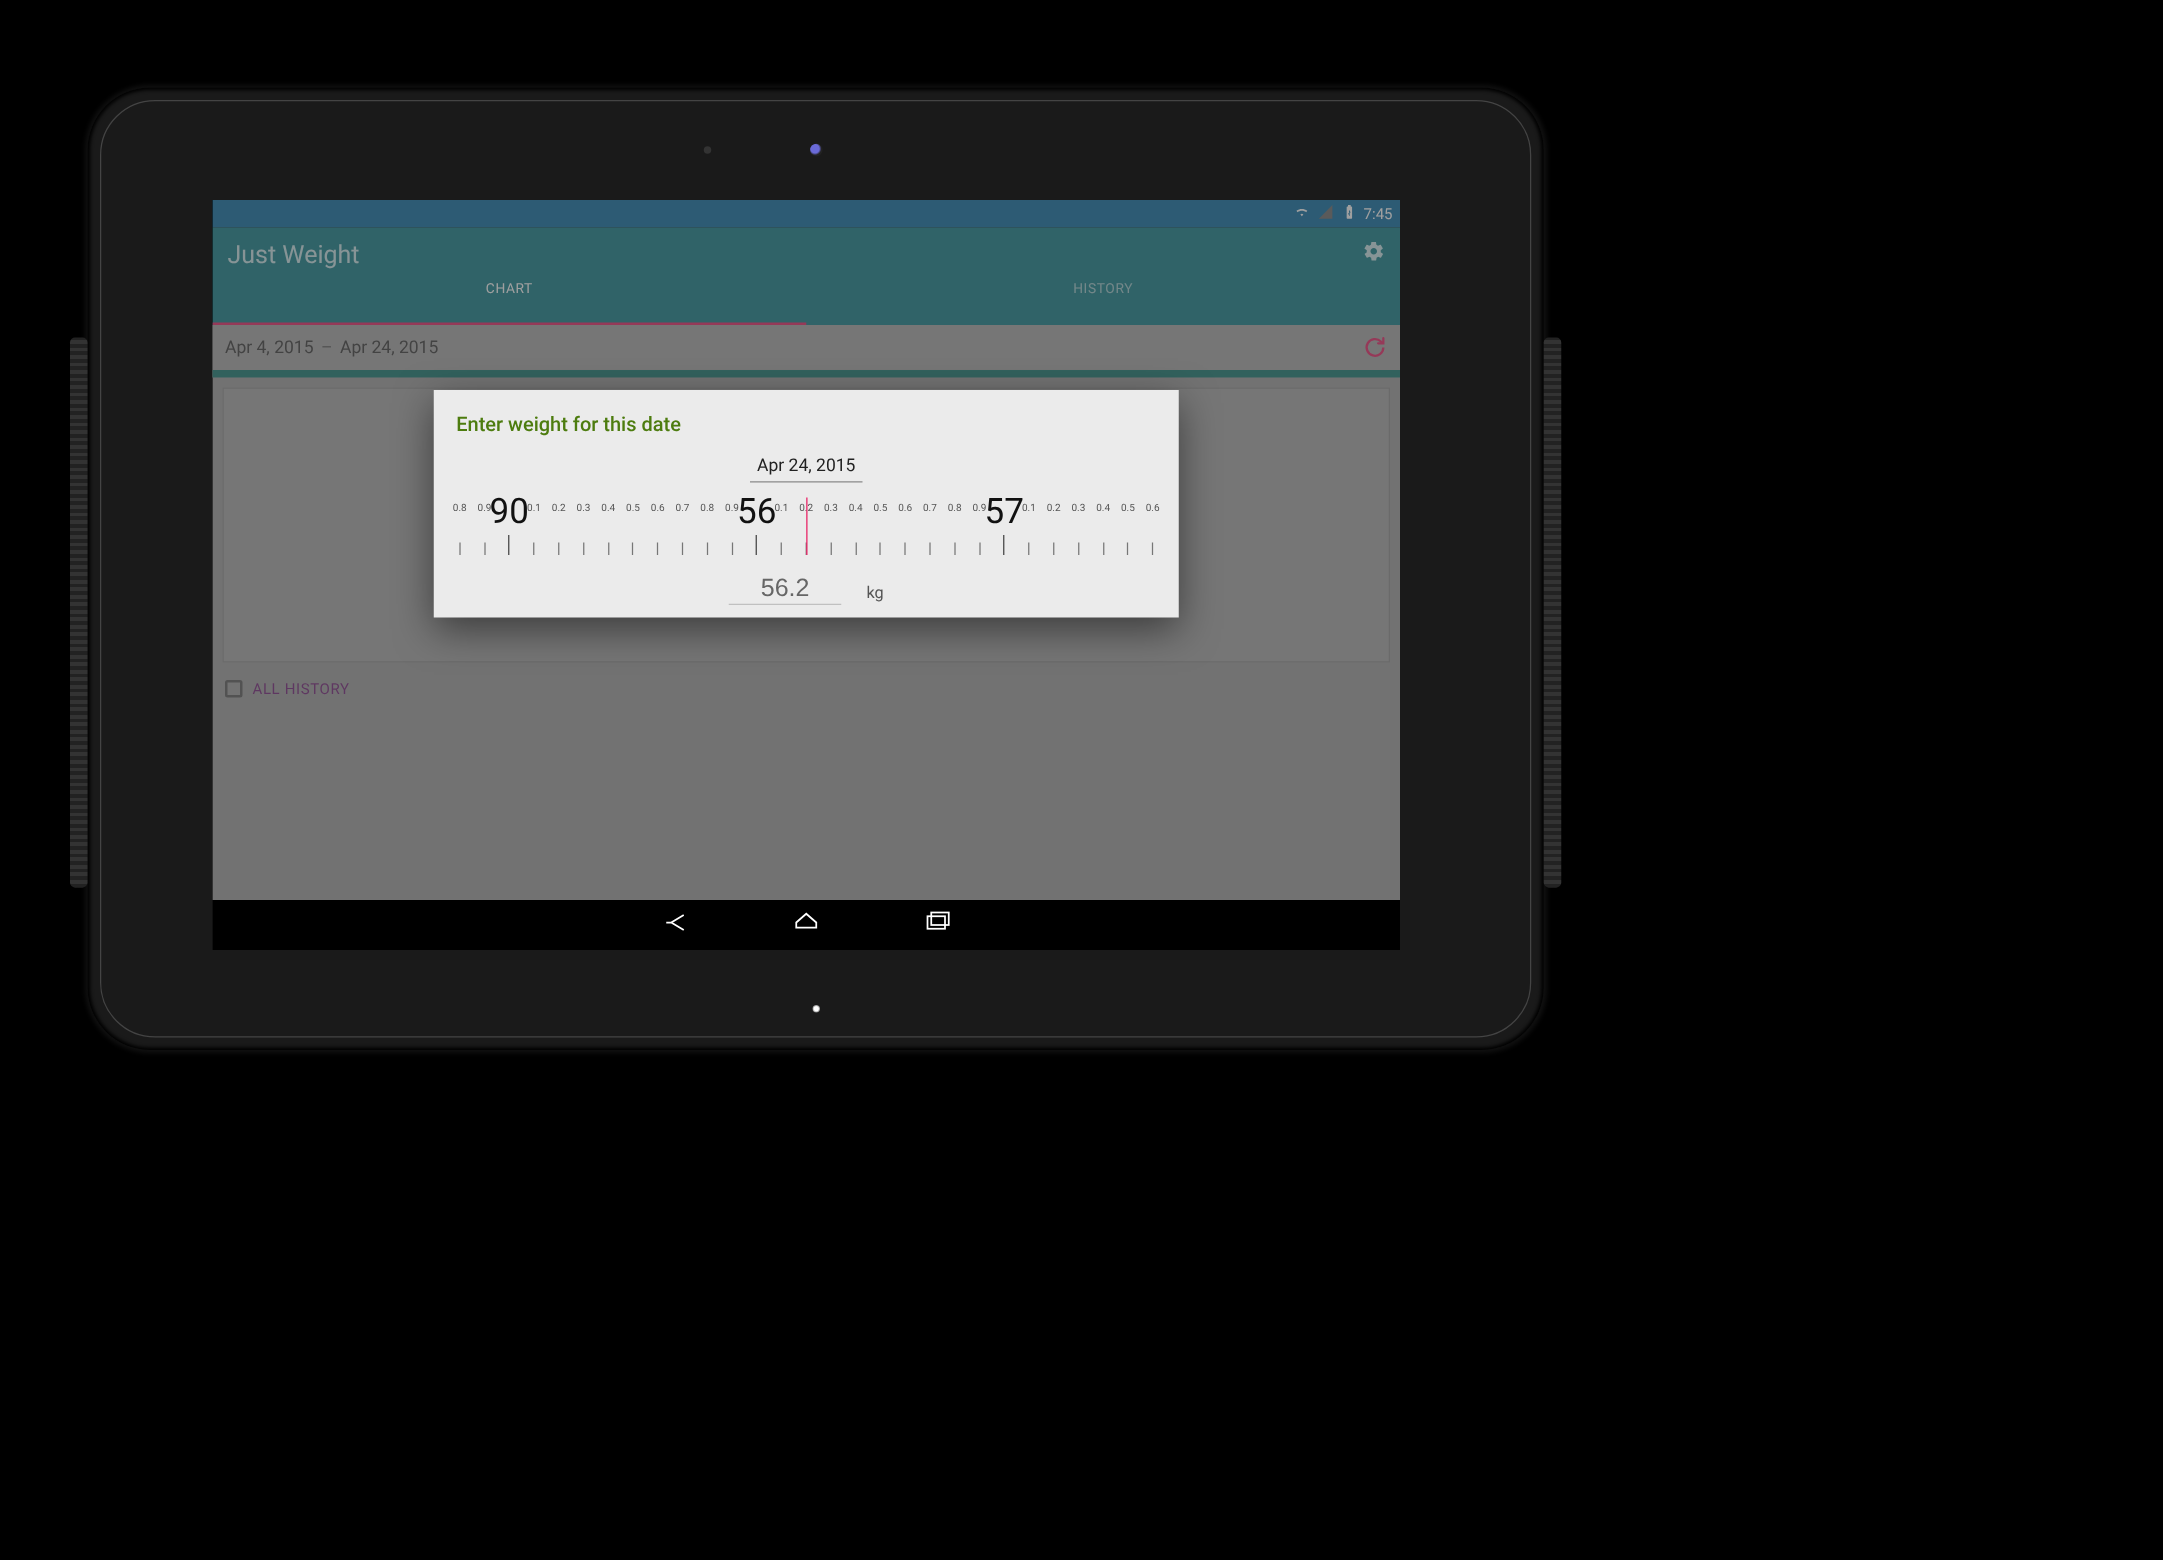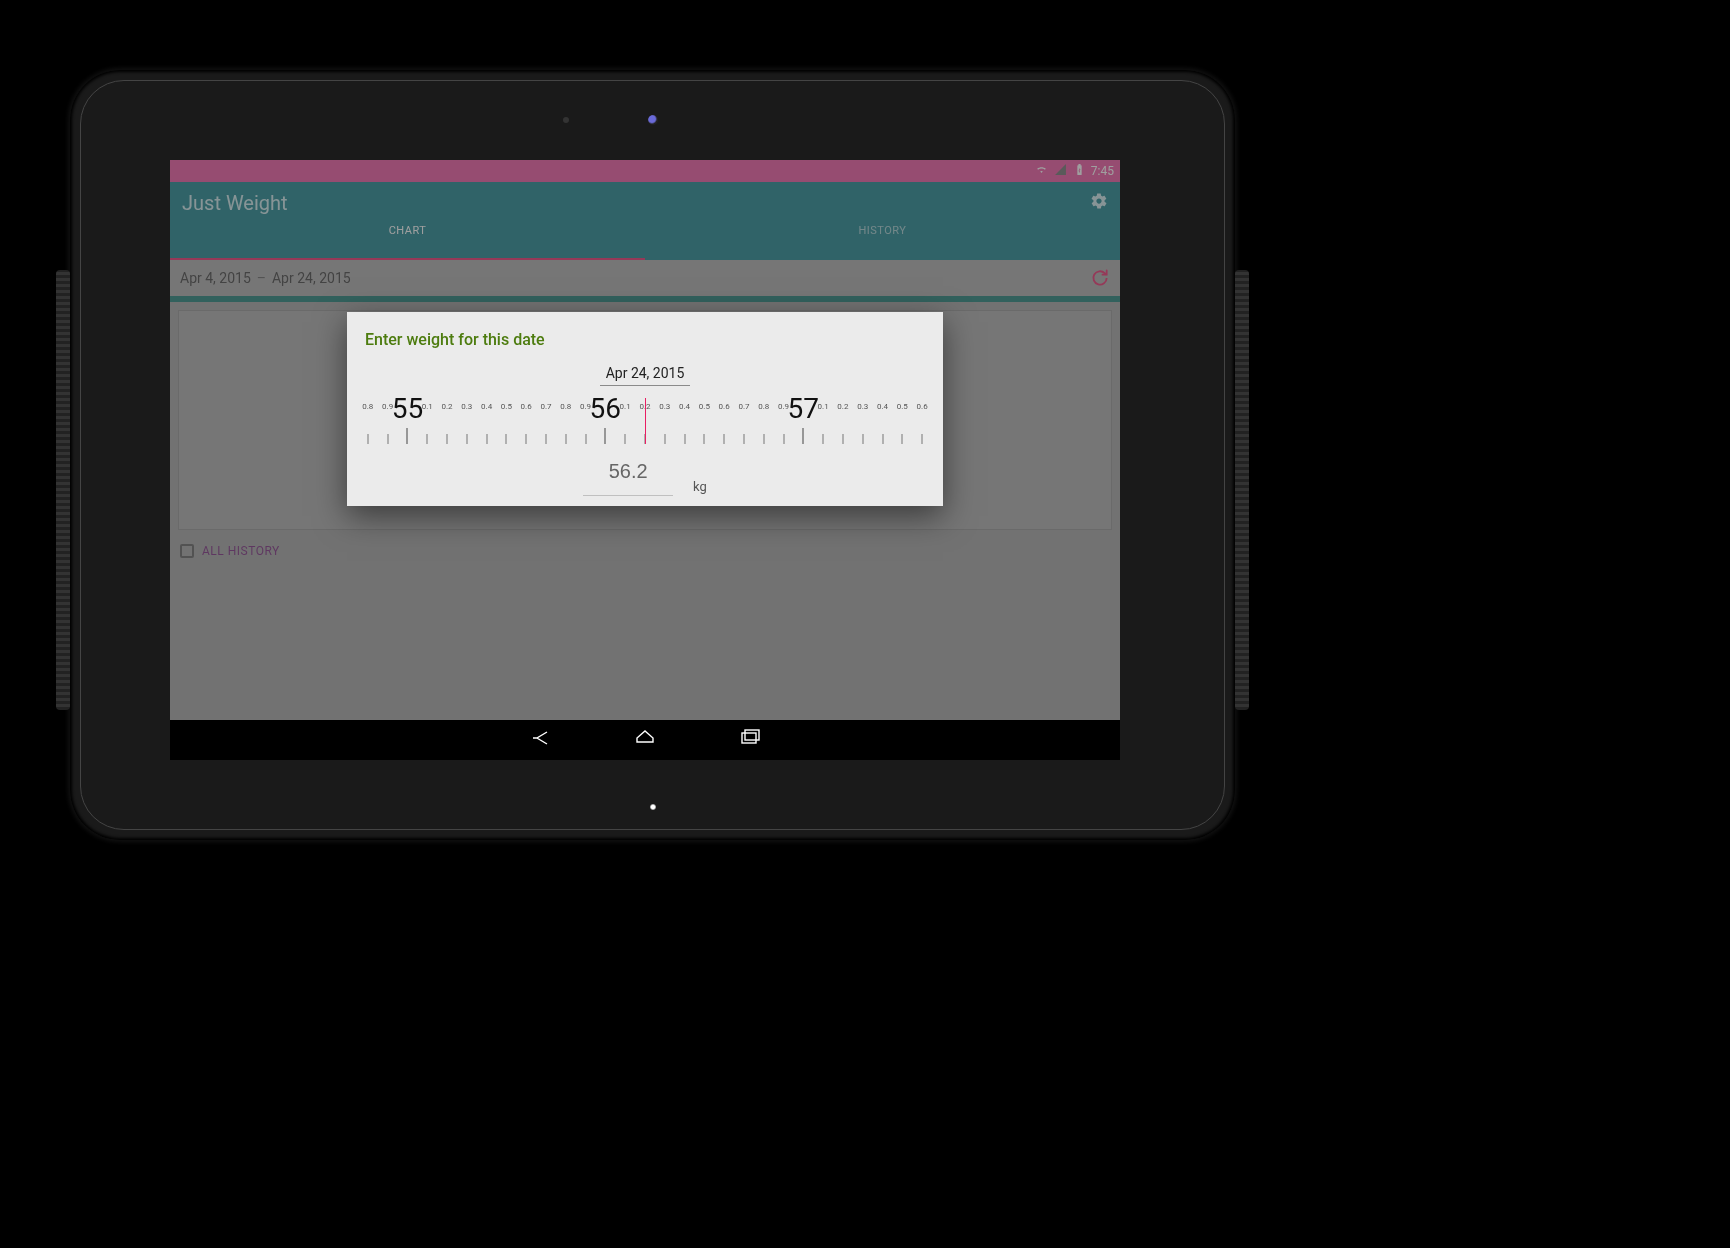--- a/index.html
+++ b/index.html
@@ -65,21 +65,21 @@
     top: 90px;
     width: 950px;
     height: 600px;
     background: #000;
     overflow: hidden;
   }
 
   
   .status-bar {
     height: 22px;
-    background: #ec4899;
+    background: #0369a1;
     color: #fff;
     display: flex;
     justify-content: flex-end;
     align-items: center;
     padding: 0 6px;
     font-size: 12px;
     gap: 4px;
   }
   .status-bar svg { height: 13px; width: 15px; }
 
@@ -268,21 +268,21 @@
     padding: 16px 0 10px 0;
   }
   .weight-input {
     width: 90px;
     border: none;
     border-bottom: 1px solid #c0c0c0;
     background: transparent;
     text-align: center;
     font-size: 20px;
     color: #666;
-    padding-bottom: 12px;
+    padding-bottom: 0;
     outline: none;
   }
   .unit-label {
     font-size: 13px;
     color: #555;
     padding-bottom: 2px;
   }
 
   .dialog-actions {
     display: flex;
@@ -393,21 +393,21 @@
               <div class="tick">
                 <div class="line short"></div>
                 <div class="minor-label">0.8</div>
               </div>
               <div class="tick">
                 <div class="line short"></div>
                 <div class="minor-label">0.9</div>
               </div>
               <div class="tick">
                 <div class="line long"></div>
-                <div class="major-label">55</div>
+                <div class="major-label">90</div>
               </div>
               <div class="tick">
                 <div class="line short"></div>
                 <div class="minor-label">0.1</div>
               </div>
               <div class="tick">
                 <div class="line short"></div>
                 <div class="minor-label">0.2</div>
               </div>
               <div class="tick">

